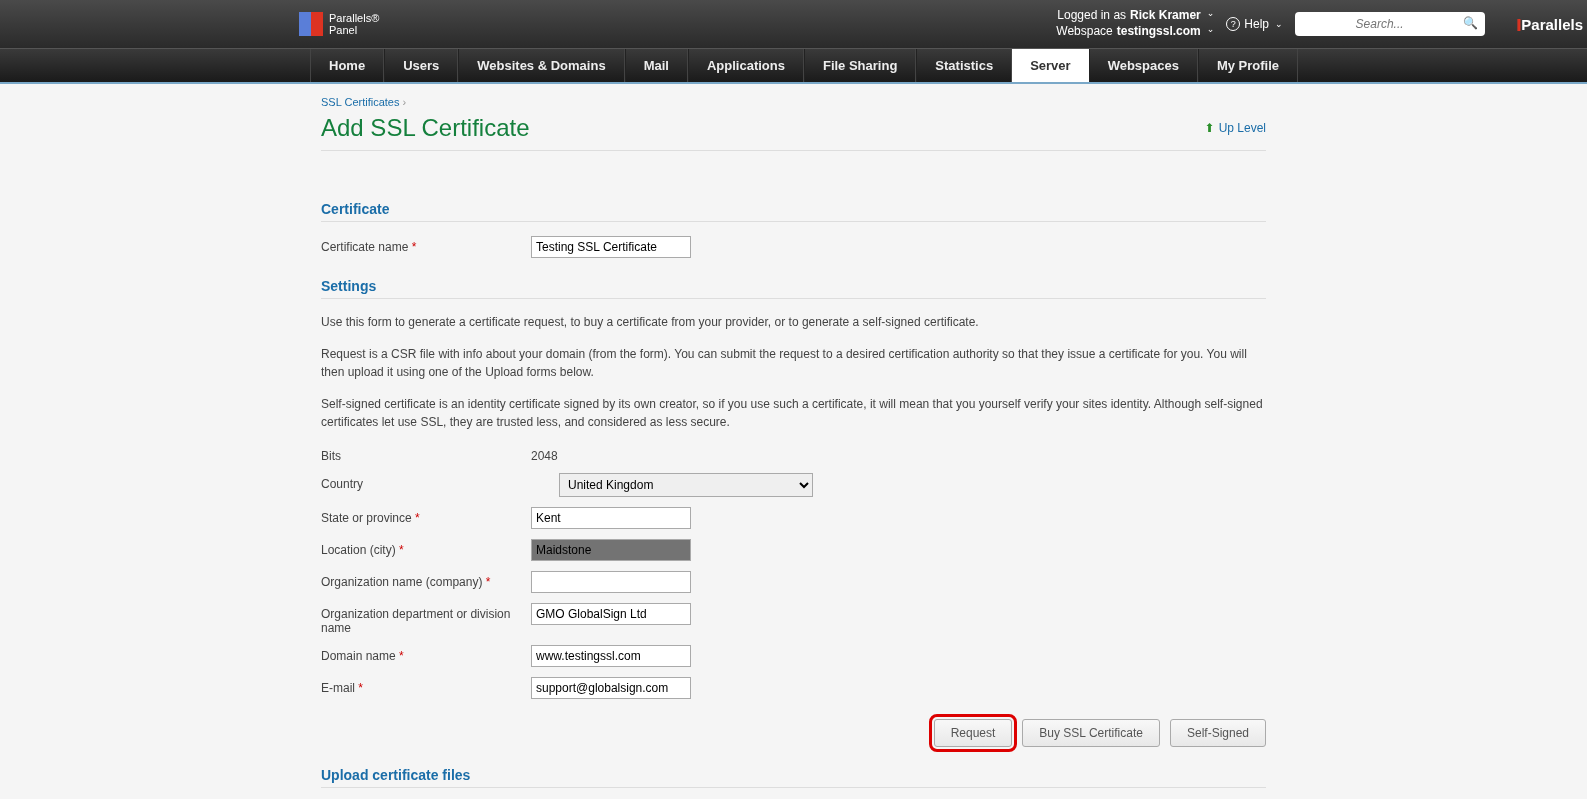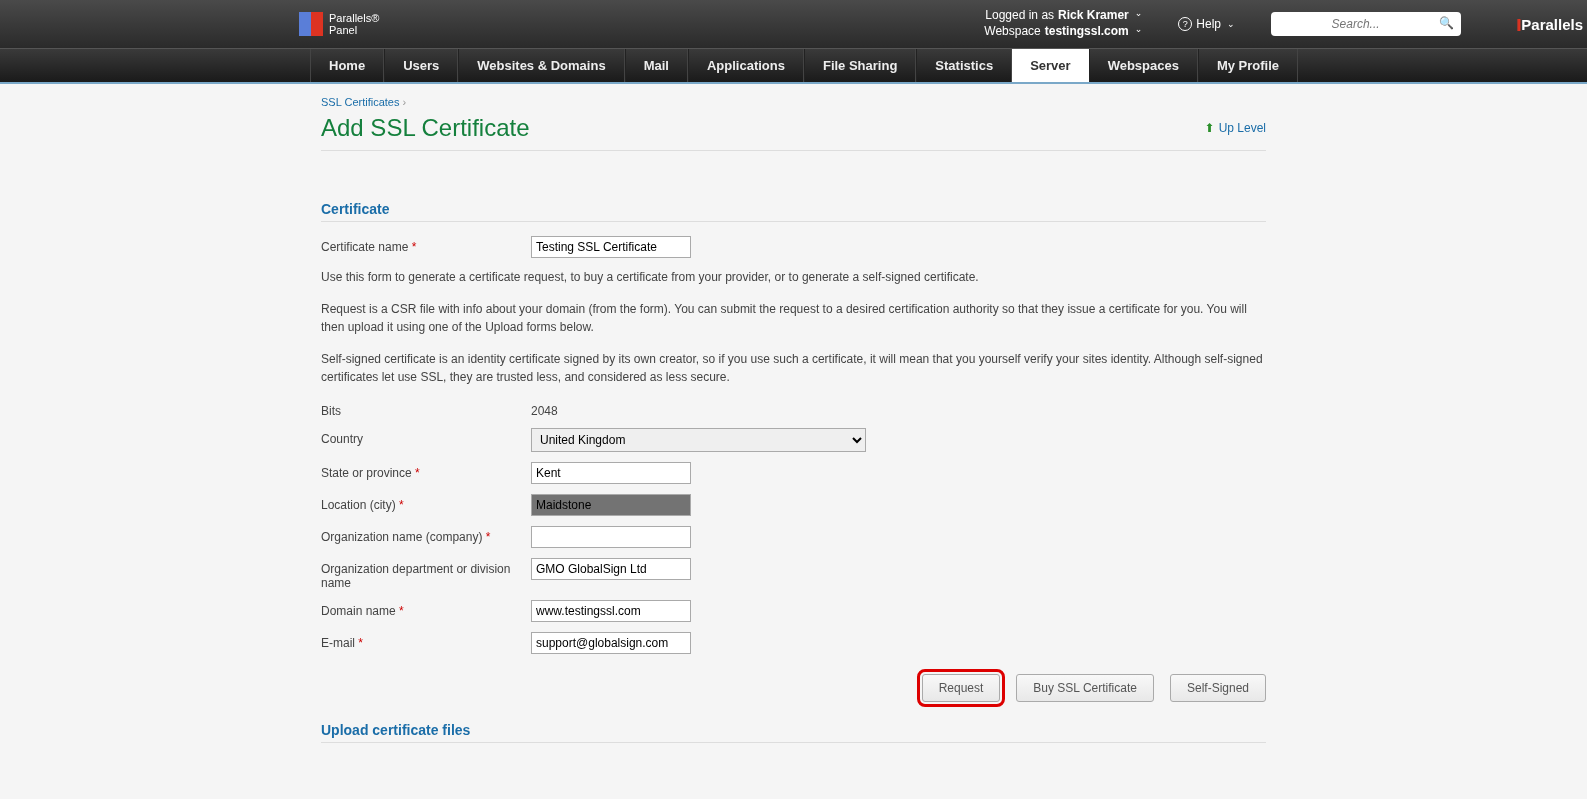--- a/index.html
+++ b/index.html
@@ -2,21 +2,21 @@
 <html><head>
 <meta charset="utf-8">
 <style>
 * { box-sizing: border-box; margin: 0; padding: 0; }
 body { font-family: Tahoma, Arial, sans-serif; font-size: 13px; color: #333; background: #f5f5f5; }
 .top-bar { background: linear-gradient(#4a4a4a, #2a2a2a); height: 48px; display: flex; align-items: center; padding: 0 4px; color: #fff; }
 .logo-area { display: flex; align-items: center; margin-left: 295px; }
 .logo-icon { width: 24px; height: 24px; background: #d32; margin-right: 6px; display: inline-block; position: relative; }
 .logo-icon::before { content: ''; position: absolute; left: 0; top: 0; width: 50%; height: 100%; background: #5a7ed8; }
 .logo-text { font-size: 11px; line-height: 1.1; }
-.top-center { margin-left: auto; display: flex; align-items: center; gap: 36px; font-size: 12px; }
+.top-center { margin-left: auto; display: flex; align-items: center; gap: 12px; font-size: 12px; }
 .user-info { text-align: right; line-height: 1.3; }
 .user-info .line { display: flex; justify-content: flex-end; gap: 4px; }
 .user-info .bold { font-weight: bold; }
 .help-link { display: flex; align-items: center; gap: 4px; cursor: pointer; }
 .help-icon { width: 14px; height: 14px; border-radius: 50%; border: 1px solid #fff; display: inline-flex; align-items: center; justify-content: center; font-size: 9px; }
 .search-box { position: relative; }
 .search-box input { width: 190px; height: 24px; border-radius: 4px; border: none; padding: 0 28px 0 8px; font-style: italic; color: #b91c1c; font-size: 12px; text-align: center; }
 .search-box .sicon { position: absolute; right: 6px; top: 4px; color: #888; }
 .brand-right { display: flex; align-items: center; margin-left: 20px; }
 .brand-bars { color: #d32; font-weight: bold; margin-right: 2px; letter-spacing: -2px; }
@@ -31,25 +31,25 @@
 .breadcrumb a { color: #1a6da8; text-decoration: none; }
 .title-row { display: flex; justify-content: space-between; align-items: center; border-bottom: 1px solid #ddd; padding-bottom: 8px; margin-bottom: 50px; }
 .page-title { font-size: 24px; font-weight: normal; color: #15803d; }
 .up-level { color: #1a6da8; font-size: 12px; cursor: pointer; display: flex; align-items: center; gap: 4px; }
 .up-level .uicon { color: #2a8f2a; }
 .section-h { color: #1a6da8; font-size: 14px; font-weight: bold; border-bottom: 1px solid #ddd; padding-bottom: 4px; margin-bottom: 14px; margin-top: 20px; }
 .form-row { display: flex; margin-bottom: 10px; }
 .form-label { width: 210px; color: #444; font-size: 12px; padding-top: 4px; }
 .req { color: #c00; }
 .form-field input[type=text] { width: 160px; height: 22px; border: 1px solid #aaa; padding: 0 4px; font-size: 12px; }
-.form-field select { width: 335px; height: 24px; border: 1px solid #aaa; font-size: 12px; padding: 0 4px; }
+.form-field select { width: 254px; height: 24px; border: 1px solid #aaa; font-size: 12px; padding: 0 4px; margin-left: 28px; }
 .form-field .static { font-size: 12px; color: #444; padding-top: 4px; display: inline-block; }
 .hl { background: #737373; }
 .desc-p { font-size: 12px; color: #444; line-height: 1.5; margin-bottom: 14px; }
-.button-row { display: flex; justify-content: flex-end; gap: 16px; margin-top: 20px; }
+.button-row { display: flex; justify-content: flex-end; gap: 10px; margin-top: 20px; }
 .btn { padding: 6px 16px; border: 1px solid #aaa; background: linear-gradient(#f8f8f8,#e8e8e8); border-radius: 3px; font-size: 12px; color: #555; cursor: pointer; }
 .btn-hl { outline: 3px solid #d00; outline-offset: 2px; }
 .chevron { font-size: 9px; margin-left: 2px; }
 </style>
 </head>
 <body>
 
 <div class="top-bar">
   <div class="logo-area">
     <span class="logo-icon"></span>
@@ -114,20 +114,21 @@
       <span>Up Level</span>
     </div>
   </div>
 
   <div class="section-h">Certificate</div>
   <div class="form-row">
     <div class="form-label"><span>Certificate name</span> <span class="req">*</span></div>
     <div class="form-field"><input type="text" value="Testing SSL Certificate" style=""></div>
   </div>
 
+  <div class="section-h">Settings</div>
   <p class="desc-p">Use this form to generate a certificate request, to buy a certificate from your provider, or to generate a self-signed certificate.</p>
   <p class="desc-p">Request is a CSR file with info about your domain (from the form). You can submit the request to a desired certification authority so that they issue a certificate for you. You will then upload it using one of the Upload forms below.</p>
   <p class="desc-p">Self-signed certificate is an identity certificate signed by its own creator, so if you use such a certificate, it will mean that you yourself verify your sites identity. Although self-signed certificates let use SSL, they are trusted less, and considered as less secure.</p>
 
   <div class="form-row">
     <div class="form-label">Bits</div>
     <div class="form-field"><span class="static">2048</span></div>
   </div>
   <div class="form-row">
     <div class="form-label">Country</div>

